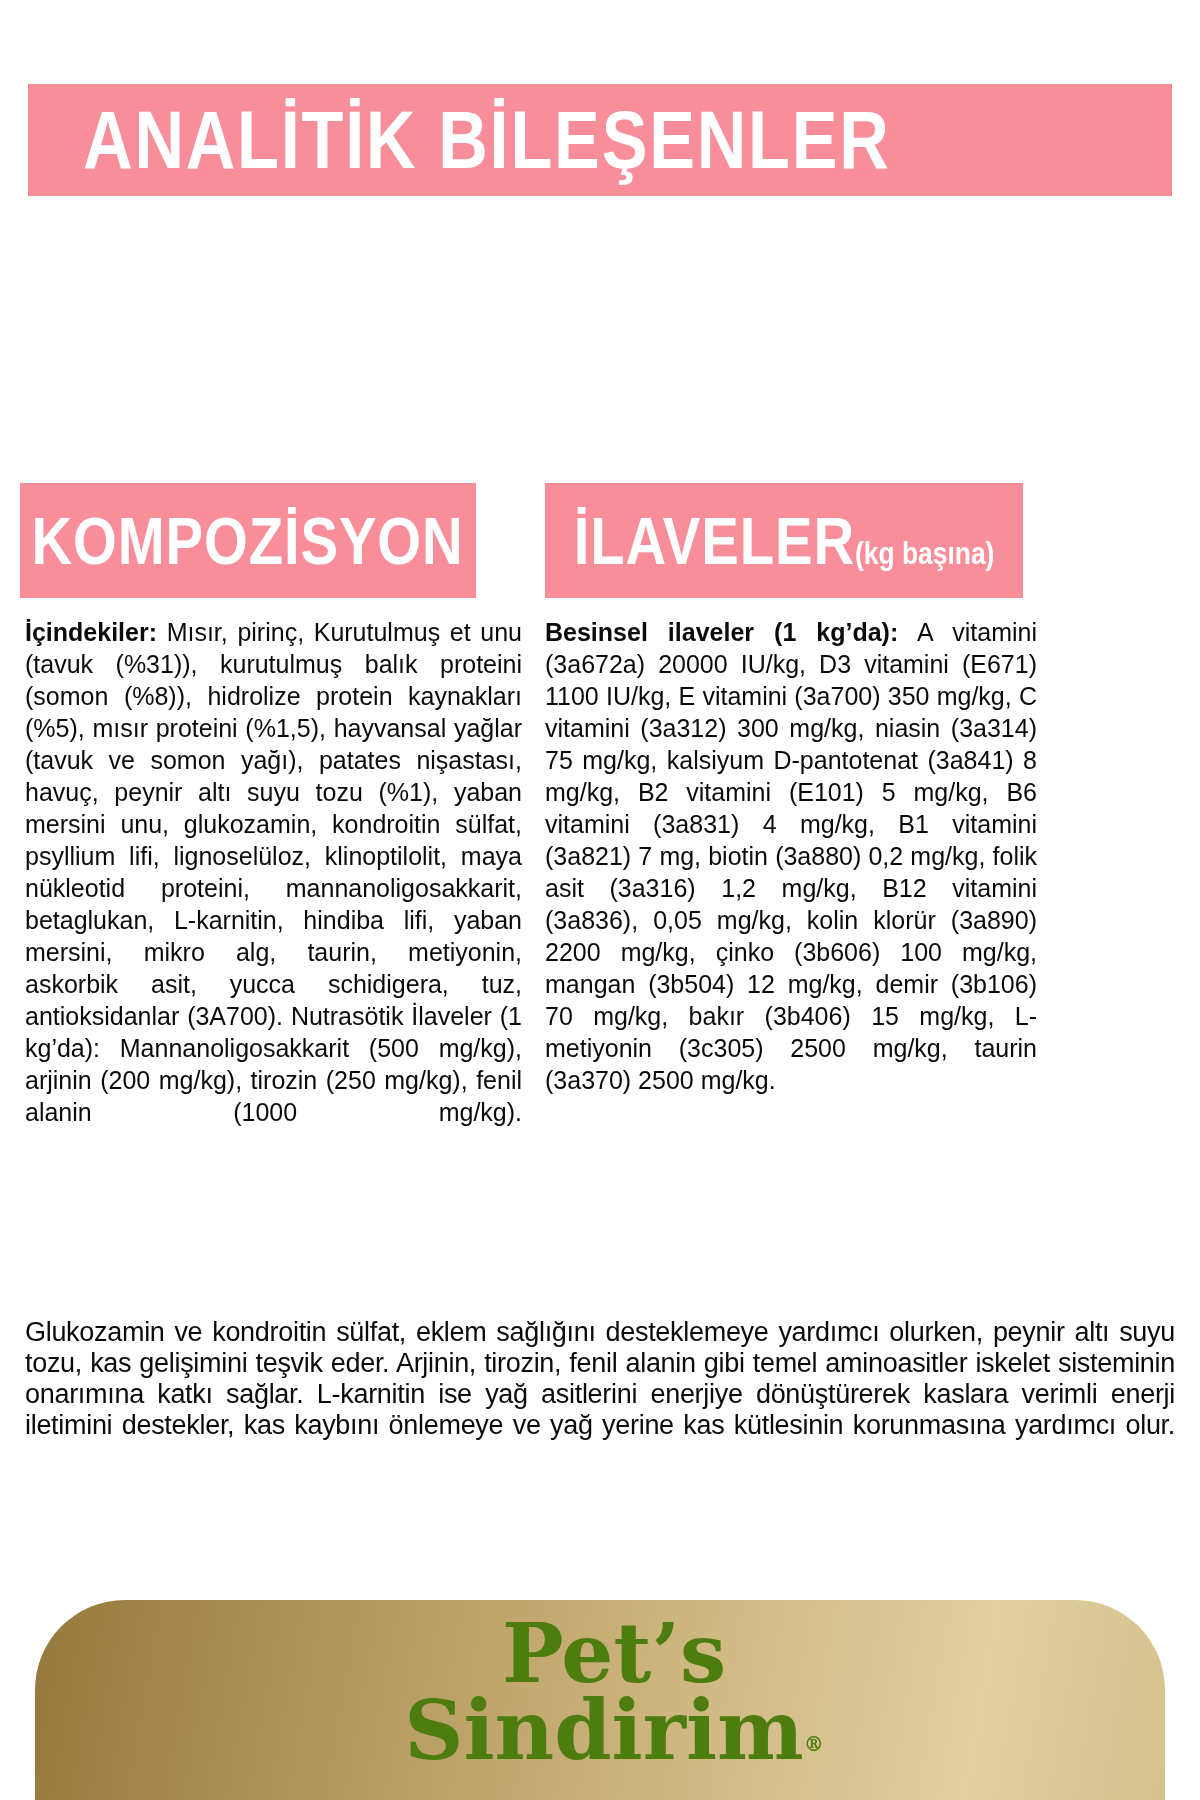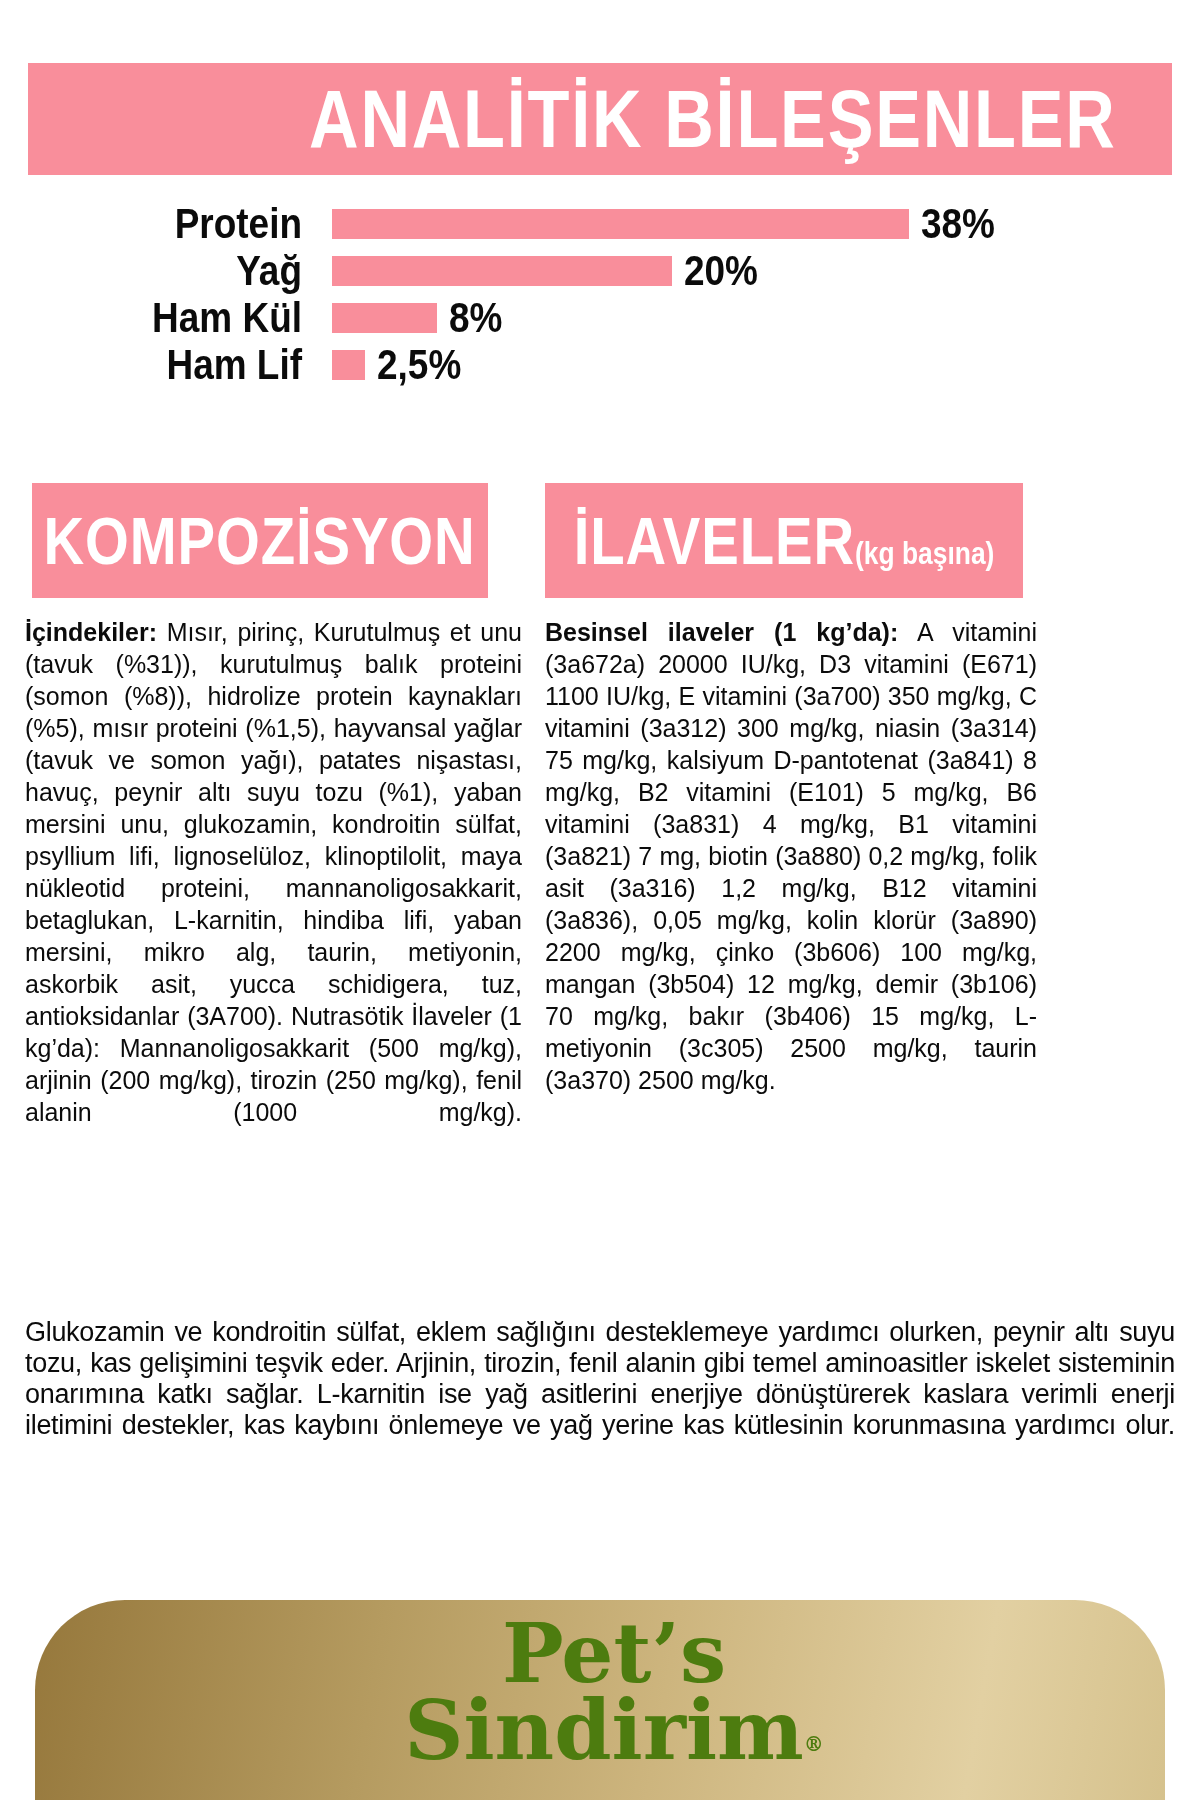--- a/index.html
+++ b/index.html
@@ -5,22 +5,22 @@
   :root { --pink:#F98E9B; --ink:#0b0b0b; }
   * { box-sizing:border-box; }
   html,body { margin:0; padding:0; background:#ffffff; }
   .page {
     position:relative; width:1200px; height:1800px; overflow:hidden;
     background:#ffffff; font-family:"Liberation Sans", sans-serif; color:var(--ink);
   }
 
   
   .header-box {
-    position:absolute; left:28px; top:63px; width:1144px; height:112px;
-    background:var(--pink); display:flex; align-items:center; justify-content:flex-end;
+    position:absolute; left:28px; top:84px; width:1144px; height:112px;
+    background:var(--pink); display:flex; align-items:center; justify-content:flex-start;
   }
   .header-title {
     color:#fff; font-weight:bold; font-size:78px; letter-spacing:2px;
     transform:scale(0.88,1.05); white-space:nowrap;
   }
 
   
   .chart { position:absolute; left:112px; top:200px; }
   .bar-row { display:flex; align-items:center; height:47px; }
   .bar-label {
@@ -32,21 +32,21 @@
   .bar-value {
     font-size:42px; font-weight:bold; margin-left:12px;
     transform:scaleX(0.88); transform-origin:left center; white-space:nowrap;
   }
 
   
   .section-box {
     position:absolute; top:483px; height:115px; background:var(--pink);
     display:flex; align-items:center; justify-content:center;
   }
-  .section-box.left { left:32px; width:456px; }
+  .section-box.left { left:20px; width:456px; }
   .section-box.right { left:545px; width:478px; }
   .section-title {
     color:#fff; font-weight:bold; font-size:64px; letter-spacing:1px;
     transform:scale(0.88,1.05); white-space:nowrap;
   }
   .section-title .suffix { font-size:30px; letter-spacing:0; }
 
   
   .col { position:absolute; top:616px; font-size:25px; line-height:32px; text-align:justify; }
   .col-left  { left:25px;  width:497px; text-align-last:justify; }
@@ -89,45 +89,20 @@
 </style>
 </head>
 <body>
 
 <div class="page">
 
   <div class="header-box">
     <div class="header-title">ANALİTİK BİLEŞENLER</div>
   </div>
 
-  <div class="chart">
-    <div class="bar-row">
-      <div class="bar-label">Protein</div>
-      <div class="bar-fill" style="width: 577px; background: rgb(249, 142, 155);"></div>
-      <div class="bar-value">38%</div>
-    </div>
-
-    <div class="bar-row">
-      <div class="bar-label">Yağ</div>
-      <div class="bar-fill" style="width: 340px; background: rgb(249, 142, 155);"></div>
-      <div class="bar-value">20%</div>
-    </div>
-
-    <div class="bar-row">
-      <div class="bar-label">Ham Kül</div>
-      <div class="bar-fill" style="width: 105px; background: rgb(249, 142, 155);"></div>
-      <div class="bar-value">8%</div>
-    </div>
-
-    <div class="bar-row">
-      <div class="bar-label">Ham Lif</div>
-      <div class="bar-fill" style="width: 33px; background: rgb(249, 142, 155);"></div>
-      <div class="bar-value">2,5%</div>
-    </div>
-  </div>
 
   <div class="section-box left">
     <div class="section-title">KOMPOZİSYON</div>
   </div>
 
   <div class="section-box right">
     <div class="section-title"><span>İLAVELER</span><span class="suffix">(kg başına)</span></div>
   </div>
 
   <div class="col col-left">

